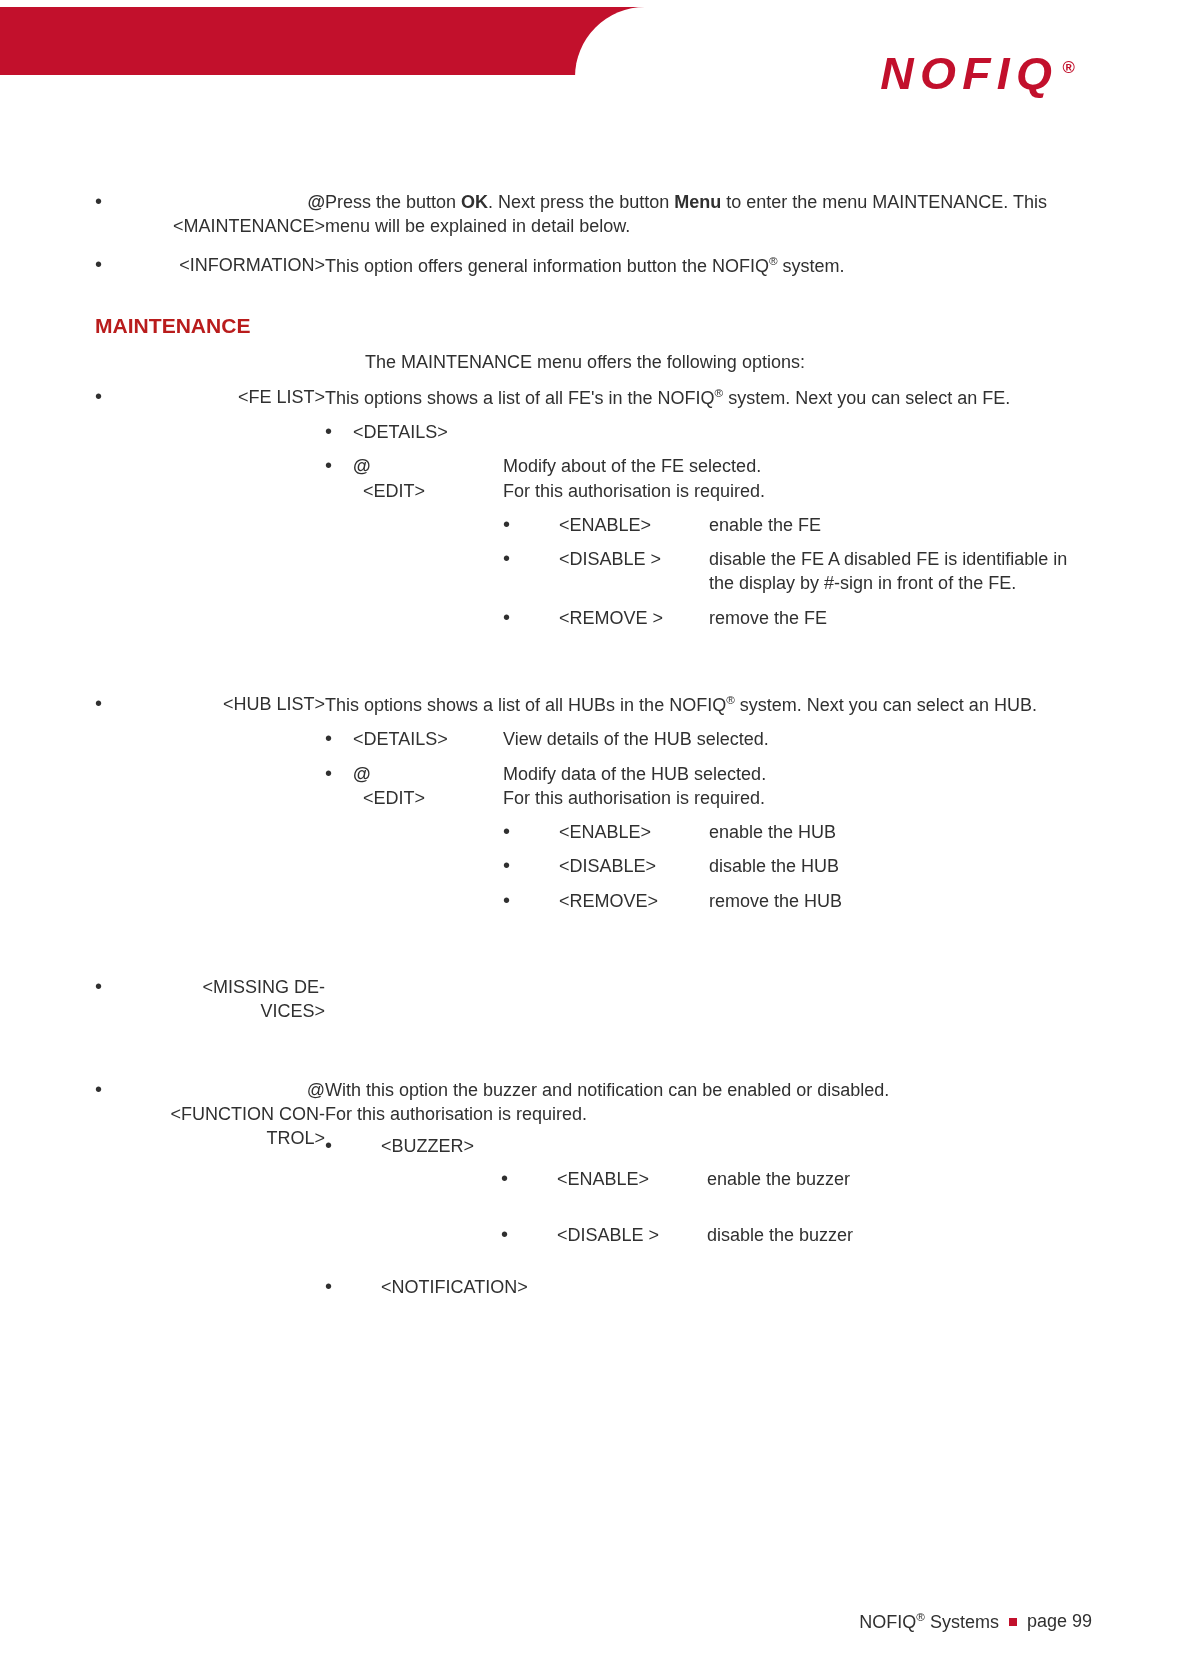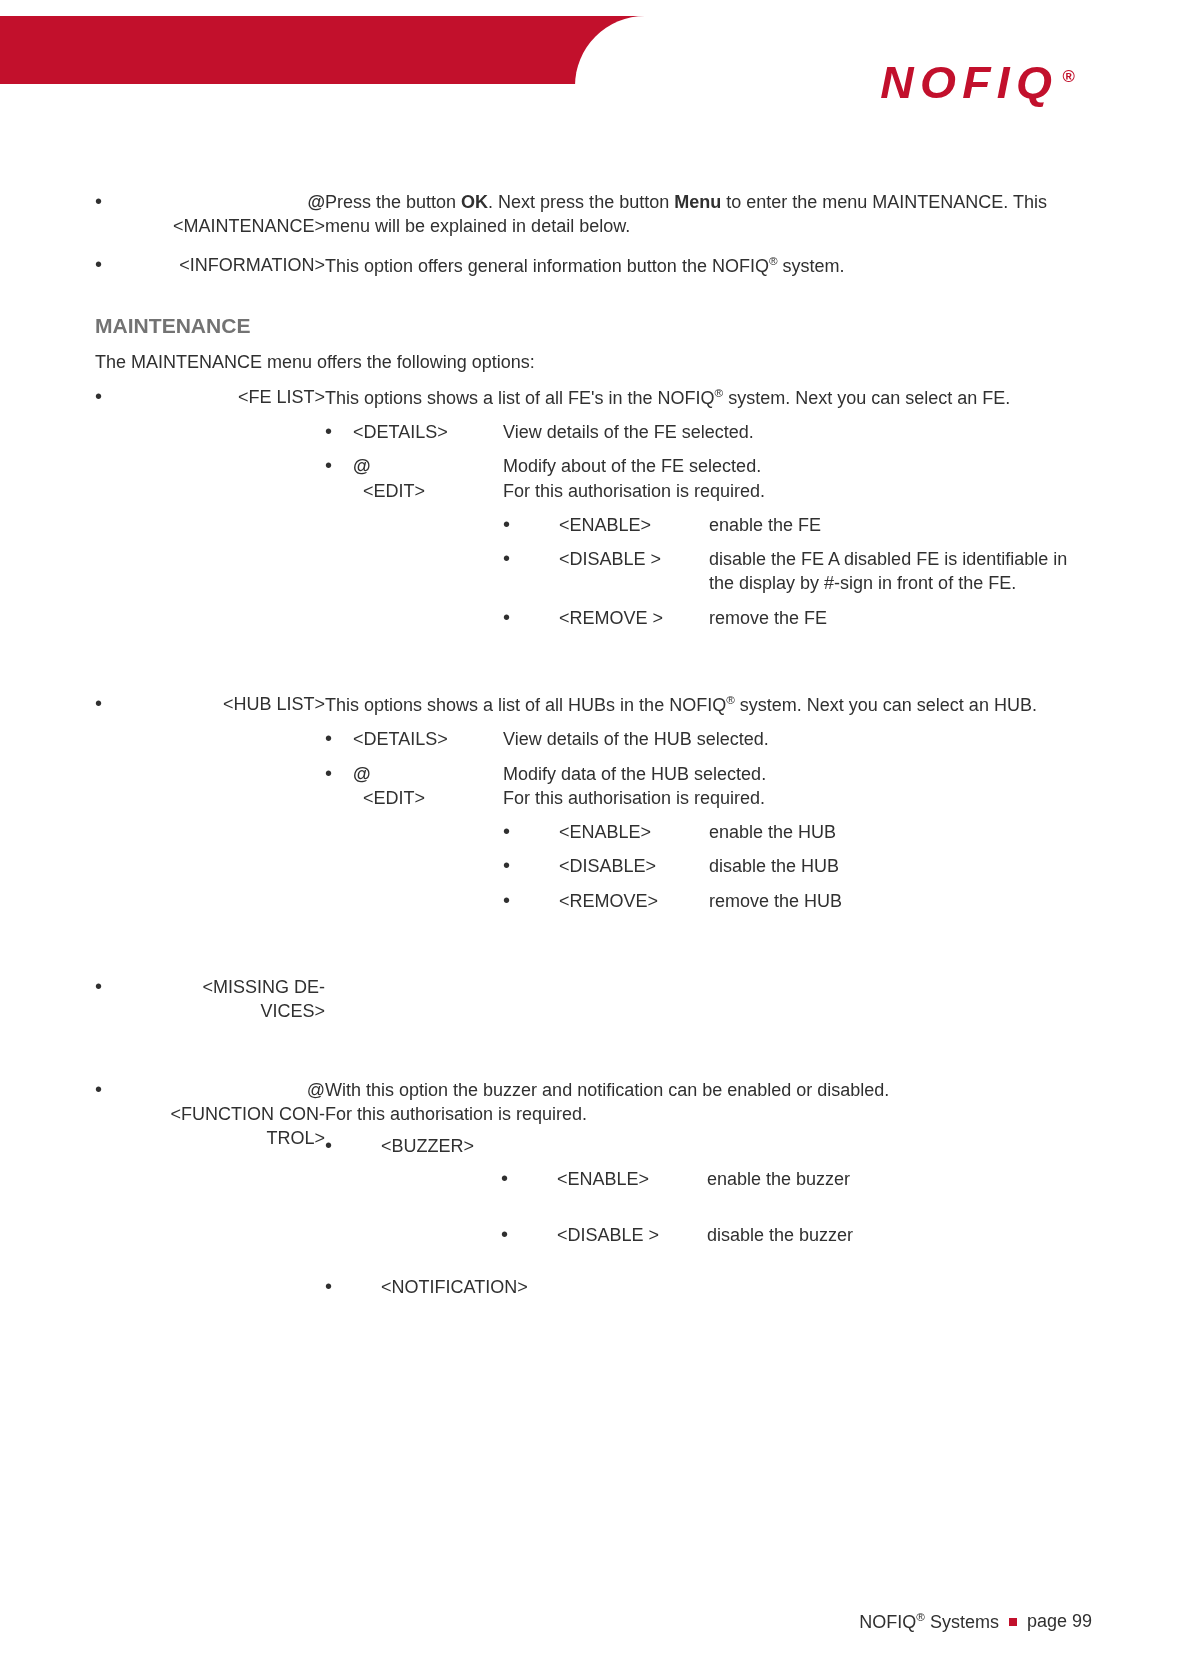--- a/index.html
+++ b/index.html
@@ -1,20 +1,20 @@
 <!DOCTYPE html>
 <html><head>
 <meta charset="utf-8">
 <style>
   * { box-sizing: border-box; margin: 0; padding: 0; }
   html, body { width: 1180px; background: #fff; font-family: Verdana, Arial, sans-serif; color: #303030; }
   body { position: relative; height: 1673px; }
 
   .header {
-    position: absolute; top: 16px; left: 0; width: 1180px; height: 100px;
+    position: absolute; top: 7px; left: 0; width: 1180px; height: 100px;
   }
   .banner-bg {
     position: absolute; top: 0; left: 0; width: 1180px; height: 68px; background: #c2102c;
   }
   .banner-curve {
     position: absolute; top: 0; right: 0; width: 605px; height: 118px;
     background: #fff;
     border-top-left-radius: 70px 70px;
   }
   .banner-curve::before {
@@ -32,22 +32,22 @@
   .page {
     position: absolute; top: 190px; left: 95px; width: 980px;
     font-size: 18px; line-height: 1.35;
   }
 
   .row { display: flex; align-items: flex-start; margin-bottom: 14px; }
   .b0 { width: 60px; flex: 0 0 60px; text-align: left; }
   .lab0 { width: 170px; flex: 0 0 170px; text-align: right; }
   .desc0 { flex: 1; }
 
-  .section-title { font-weight: 700; color: #737373; margin: 34px 0 10px 0; }
-  .section-intro { margin-bottom: 10px; }
+  .section-title { font-weight: 700; color: #b91c1c; margin: 34px 0 10px 0; }
+  .section-intro { margin-bottom: 10px; text-align: center; }
 
   .b1 { width: 28px; flex: 0 0 28px; }
   .lab1 { width: 150px; flex: 0 0 150px; }
   .desc1 { flex: 1; }
 
   .sub1 { margin-left: 0; }
   .sub1 .row { margin-bottom: 10px; }
 
   .b2 { width: 56px; flex: 0 0 56px; }
   .lab2 { width: 150px; flex: 0 0 150px; }
@@ -106,21 +106,20 @@
     <div class="b0 bullet">•</div>
     <div class="lab0">&lt;FE LIST&gt;</div>
     <div class="desc0">
       <div>
         <span>This options shows a list of all FE's in the NOFIQ</span><sup class="r">®</sup><span> system. Next you can select an FE.</span>
       </div>
       <div class="sub1" style="margin-top:10px;">
         <div class="row">
           <div class="b1 bullet">•</div>
           <div class="lab1">&lt;DETAILS&gt;</div>
-          <div class="desc1">View details of the FE selected.</div>
         </div>
         <div class="row">
           <div class="b1 bullet">•</div>
           <div class="lab1">
             <span class="at">@</span><br>
             &nbsp;&nbsp;<span>&lt;EDIT&gt;</span>
           </div>
           <div class="desc1">
             <div>Modify about of the FE selected.</div>
             <div>For this authorisation is required.</div>

